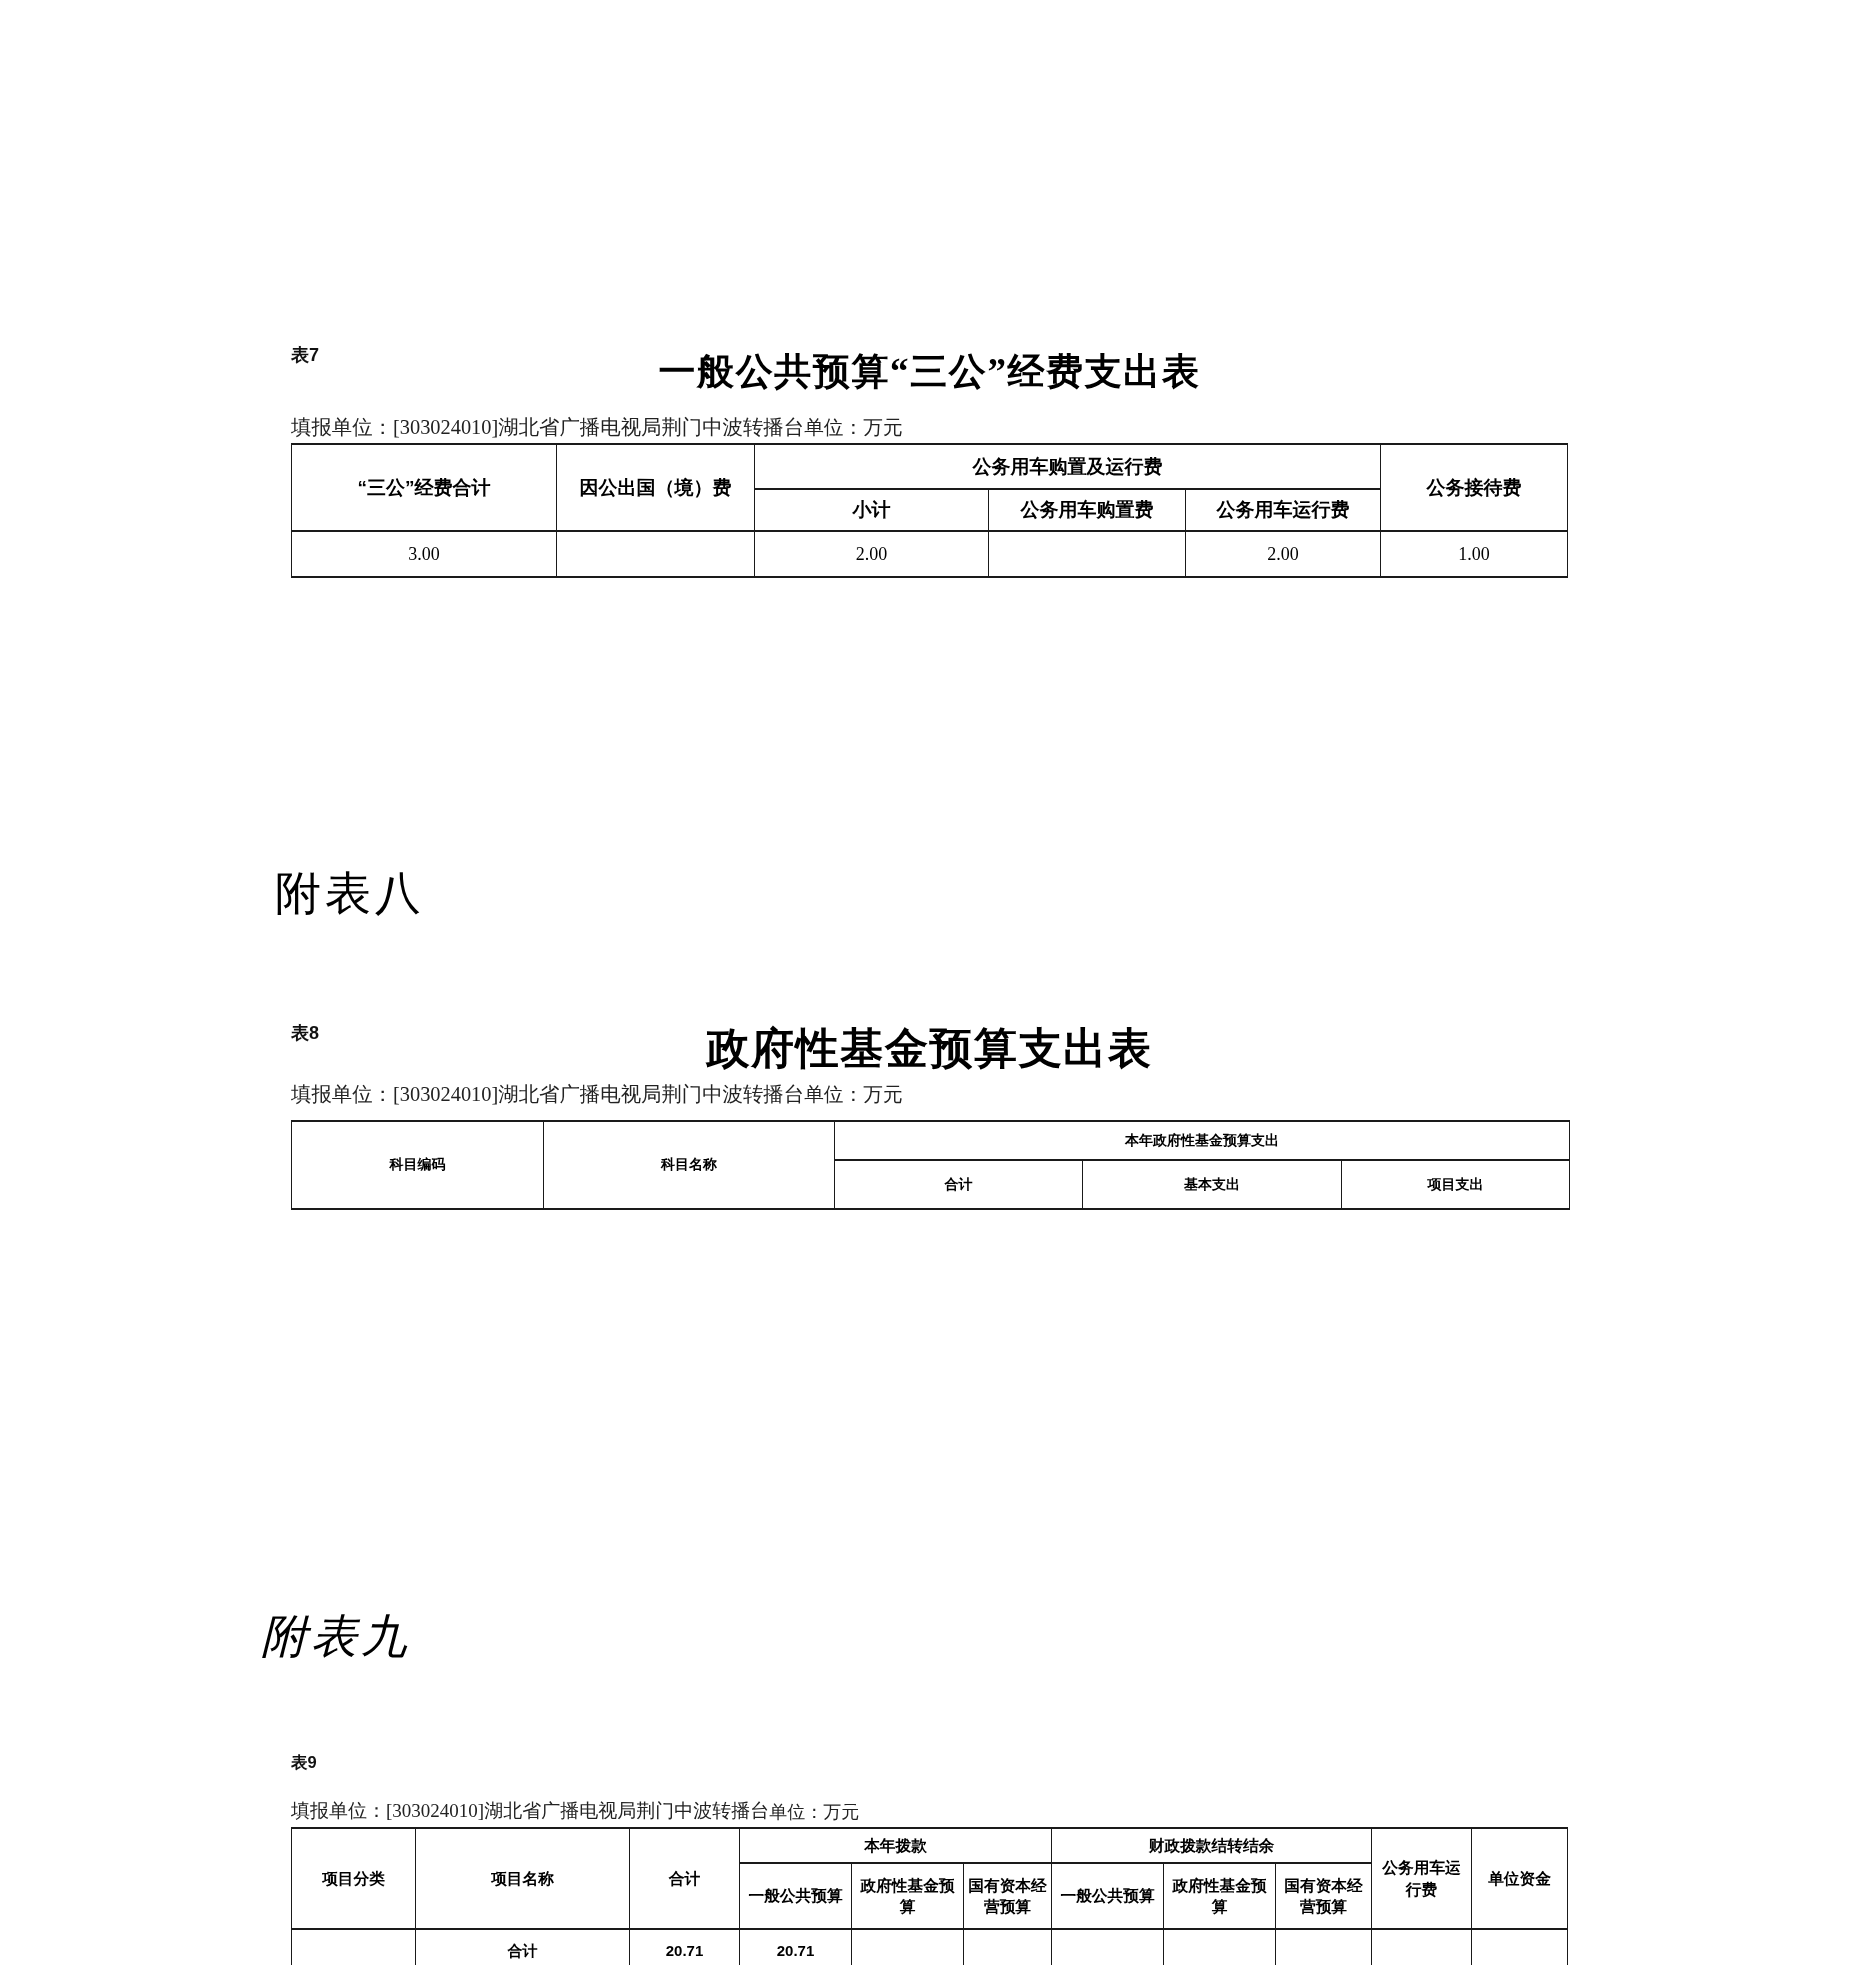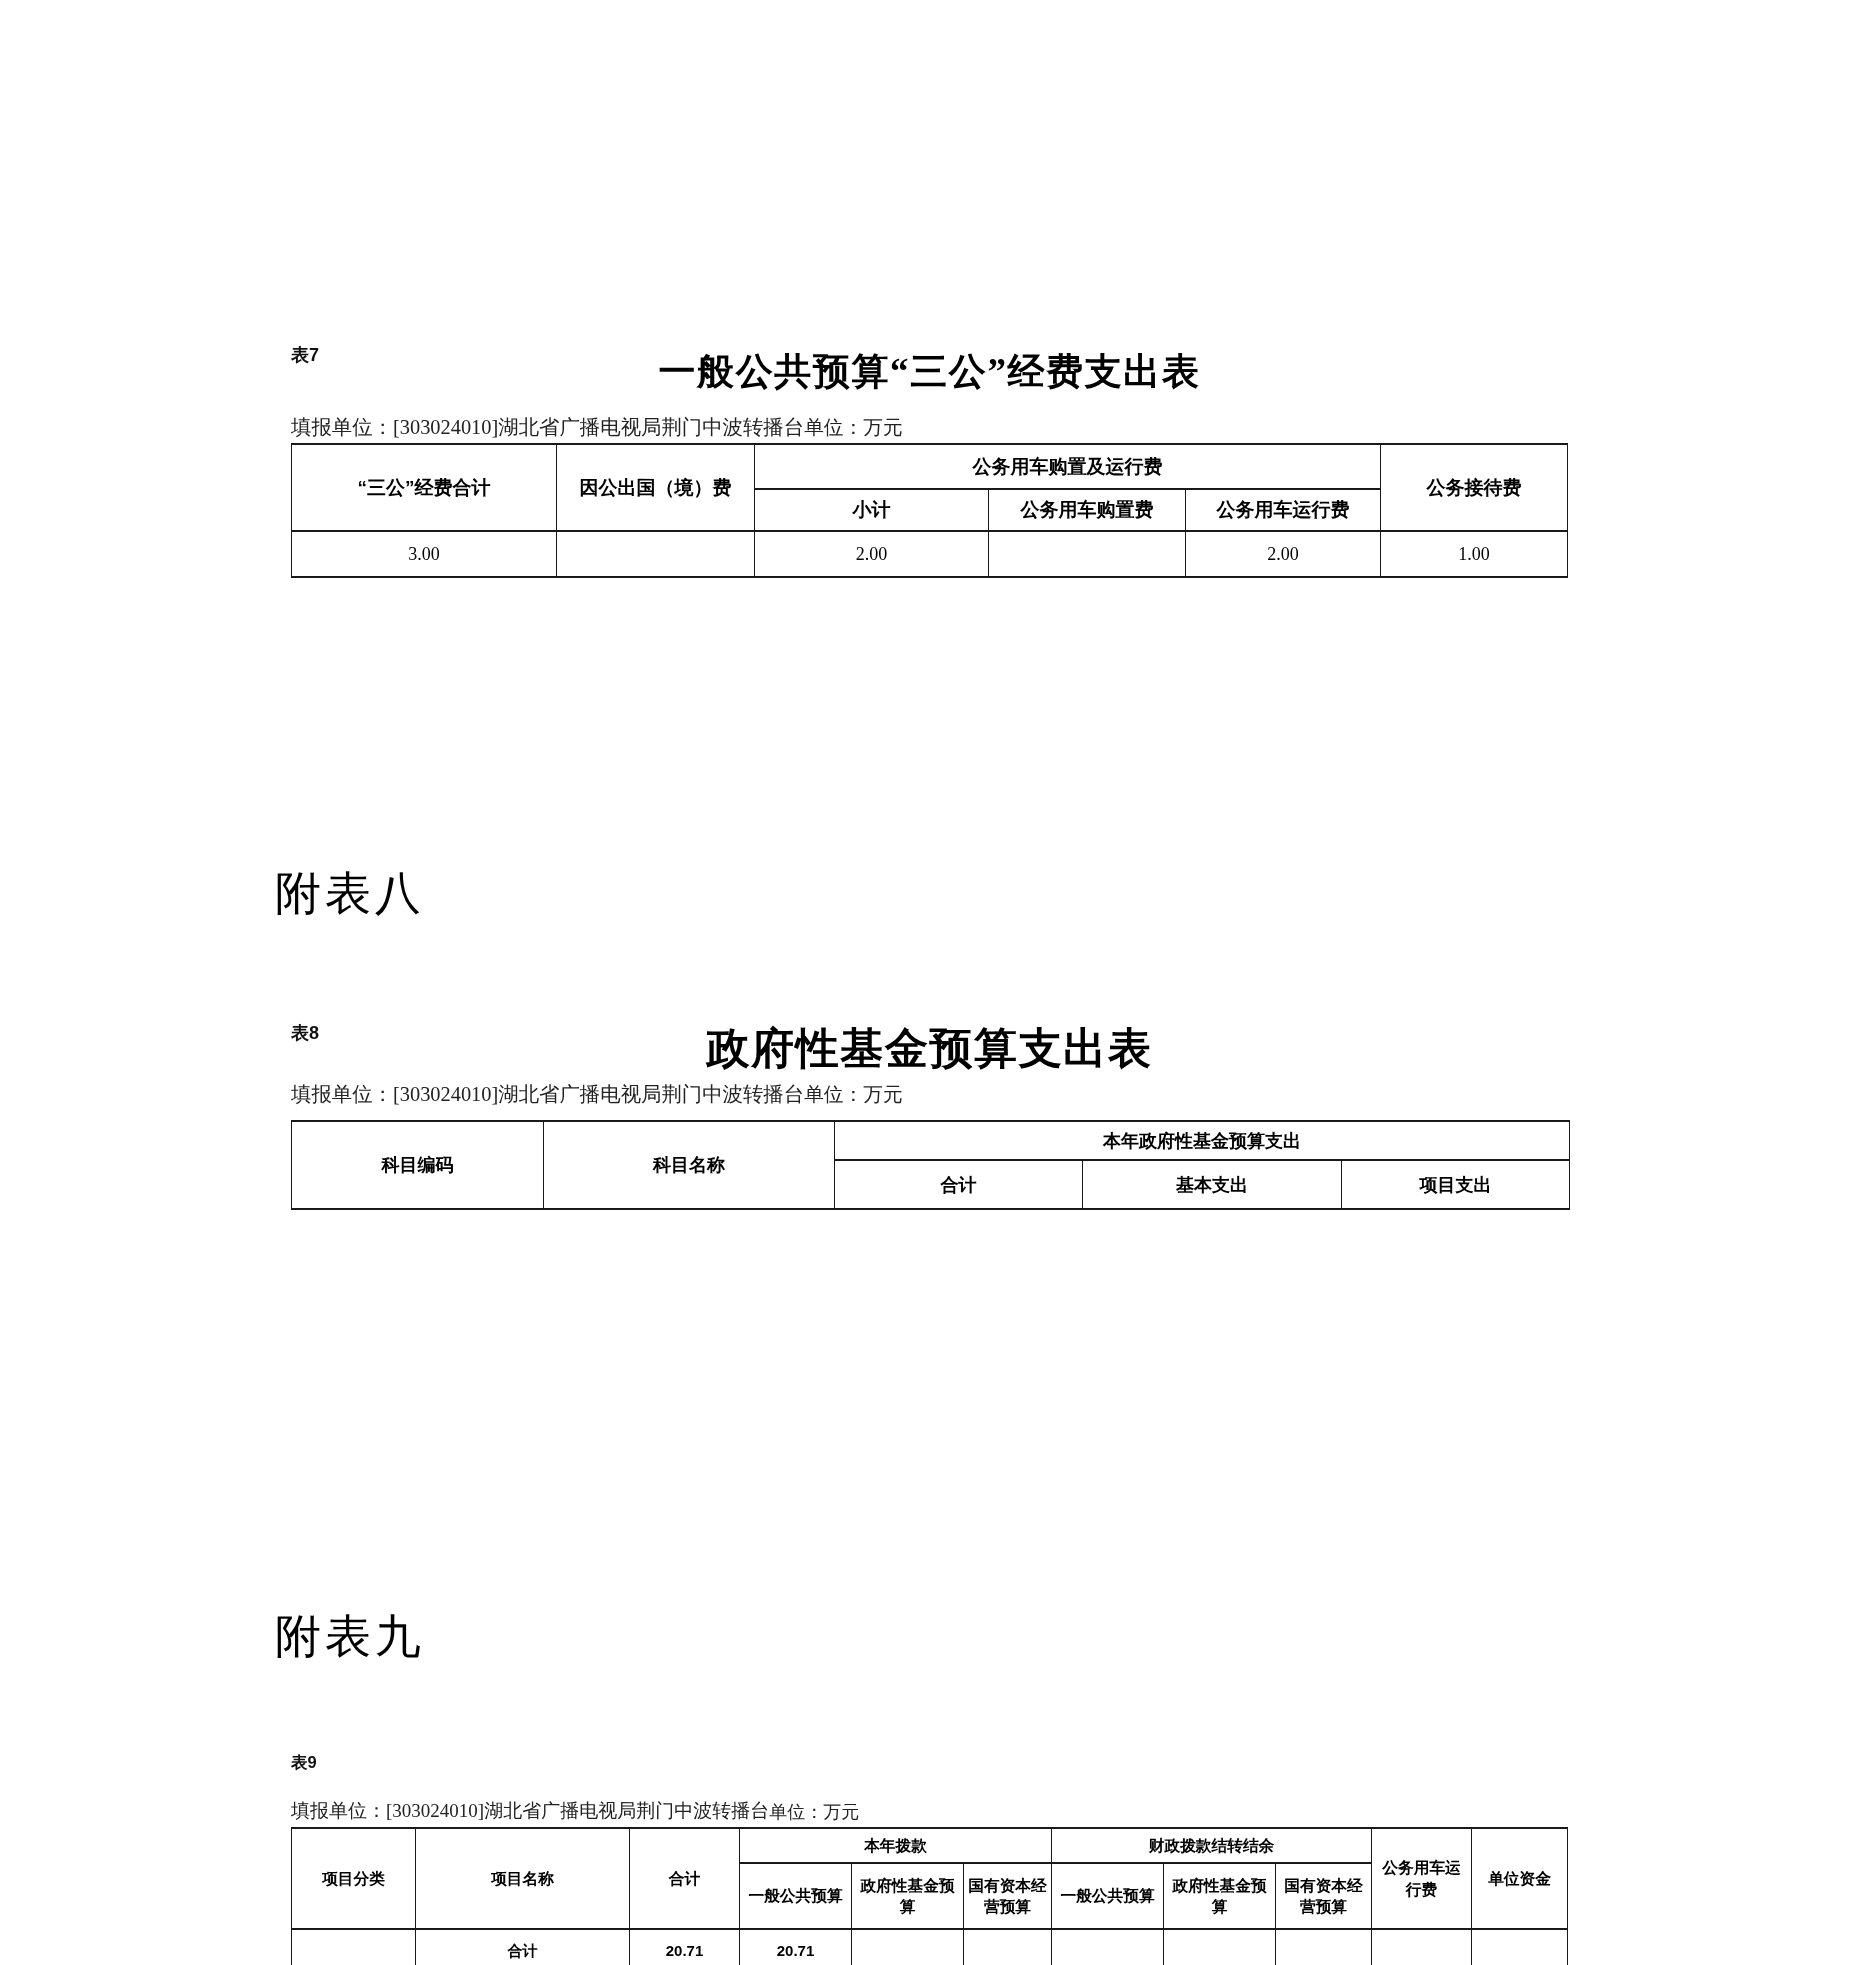--- a/index.html
+++ b/index.html
@@ -33,21 +33,21 @@
     border-left:0.8px solid #1a1a1a;border-right:0.8px solid #1a1a1a;
     border-bottom:2.8px double #1a1a1a;
     vertical-align:middle;text-align:center;
     padding:0 3.9px;box-sizing:border-box;overflow:hidden;
   }
   table.grid thead tr:first-child > *{border-top:2.8px double #1a1a1a;}
   table.grid th{font-family:"Liberation Sans","DejaVu Sans",sans-serif;font-weight:bold;}
 
   .t7-grid th{font-size:19px;}
   .t7-grid td{font-size:18px;}
-  .t8-grid th{font-size:18px;}
+  .t8-grid th{font-size:14px;}
   .t9-grid th{font-size:15.7px;line-height:1.35;}
   .t9-grid td{font-size:15px;line-height:1.3;}
 
   td.num{text-align:right;padding-right:8.6px;font-family:"Liberation Serif","DejaVu Serif",serif;}
   td.txt{text-align:left;padding-left:4.7px;font-family:"Liberation Serif","DejaVu Serif",serif;}
   td.bold, .t9-grid td.bold{font-weight:bold;font-family:"Liberation Sans","DejaVu Sans",sans-serif;}
 </style>
 </head>
 <body>
 
@@ -122,21 +122,21 @@
         <th colspan="3">本年政府性基金预算支出</th>
       </tr>
       <tr style="height:49px;">
         <th>合计</th>
         <th>基本支出</th>
         <th>项目支出</th>
       </tr>
     </thead>
   </table>
 
-  <div class="abs appendix-heading" style="left:275px;top:1606px;">附表九</div>
+  <div class="abs appendix-heading" style="left:261px;top:1606px;font-style:italic;">附表九</div>
 
   <div class="abs tbl-tag" style="left:291px;top:1712px;font-size:16.5px;">表9</div>
 
 
   <div class="abs meta" style="left:291px;top:1798px;width:1277px;font-size:19px;">
     <span>填报单位：[303024010]湖北省广播电视局荆门中波转播台</span>
     <span class="unit" style="font-size:18px;">单位：万元</span>
   </div>
 
   <table class="abs grid t9-grid" style="left:291px;top:1827px;width:1277px;">

